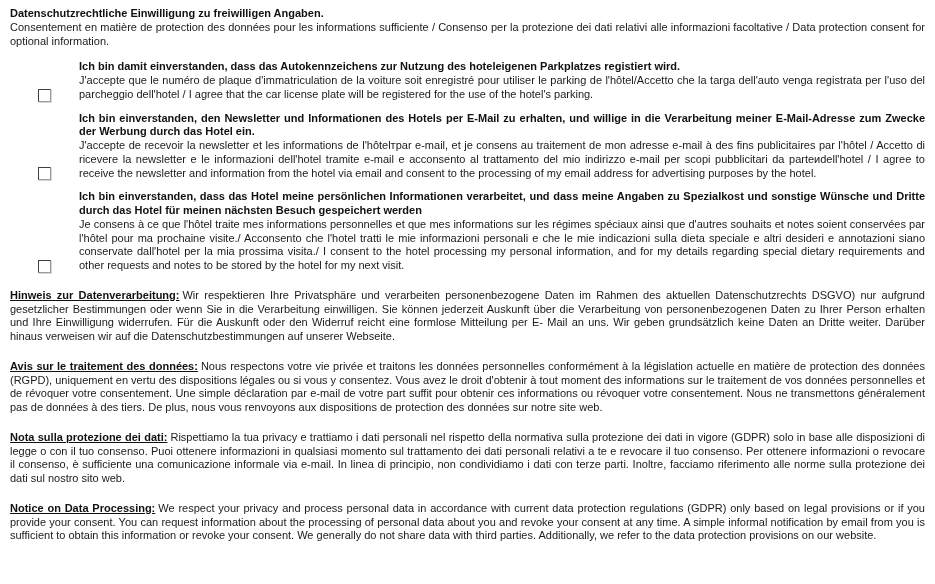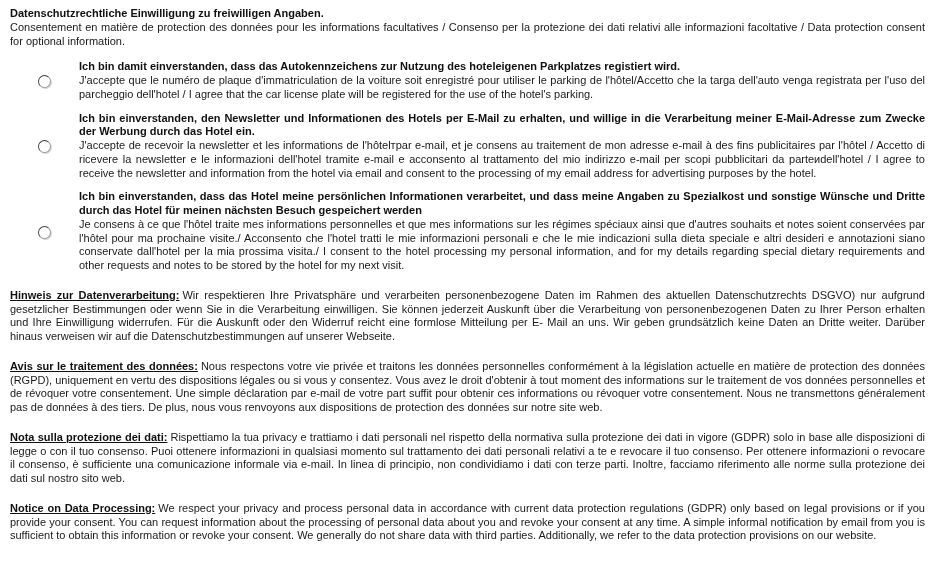--- a/index.html
+++ b/index.html
@@ -1,15 +1,15 @@
 <!DOCTYPE html>
 <html><head>
 <meta charset="utf-8">
 <style>
-  * { margin: 0; padding: 0; box-sizing: border-box; border-radius: 11px; }
+  * { margin: 0; padding: 0; box-sizing: border-box; }
   html, body { background: #ffffff; }
   body {
     font-family: "Liberation Sans", "DejaVu Sans", sans-serif;
     color: #1a1a1a;
   }
   .page {
     width: 935px;
     height: 584px;
     padding: 7px 10px 6px 10px;
     background: #ffffff;
@@ -22,21 +22,21 @@
   .doc-title {
     font-weight: bold;
     color: #111111;
   }
   .doc-subtitle {
     text-align: justify;
   }
   
   .consent-item {
     display: flex;
-    align-items: center;
+    align-items: flex-end;
     margin: 0 0 10px 28px;
   }
   .consent-item.last { margin-bottom: 16px; }
   .checkbox {
     flex: 0 0 13px;
     width: 13px;
     height: 13px;
     margin-top: 1px;
     margin-right: 28px;
     background: #ffffff;
@@ -68,21 +68,21 @@
     margin-right: 3px;
   }
 </style>
 </head>
 <body>
 
 <div class="page">
 
   <header class="doc-header">
     <div class="doc-title">Datenschutzrechtliche Einwilligung zu freiwilligen Angaben.</div>
-    <div class="doc-subtitle">Consentement en matière de protection des données pour les informations facultatives / Consenso per la protezione dei dati relativi alle informazioni facoltative / Data protection consent for optional information.</div>
+    <div class="doc-subtitle">Consentement en matière de protection des données pour les informations sufficiente / Consenso per la protezione dei dati relativi alle informazioni facoltative / Data protection consent for optional information.</div>
   </header>
 
   <section>
 
     <div class="consent-item">
       <span class="checkbox" role="checkbox" aria-checked="false"></span>
       <div class="consent-text">
         <div class="consent-heading">Ich bin damit einverstanden, dass das Autokennzeichens zur Nutzung des hoteleigenen Parkplatzes registiert wird.</div>
         <div class="consent-translations">J'accepte que le numéro de plaque d'immatriculation de la voiture soit enregistré pour utiliser le parking de l'hôtel/Accetto che la targa dell'auto venga registrata per l'uso del parcheggio dell'hotel / I agree that the car license plate will be registered for the use of the hotel's parking.</div>
       </div>

